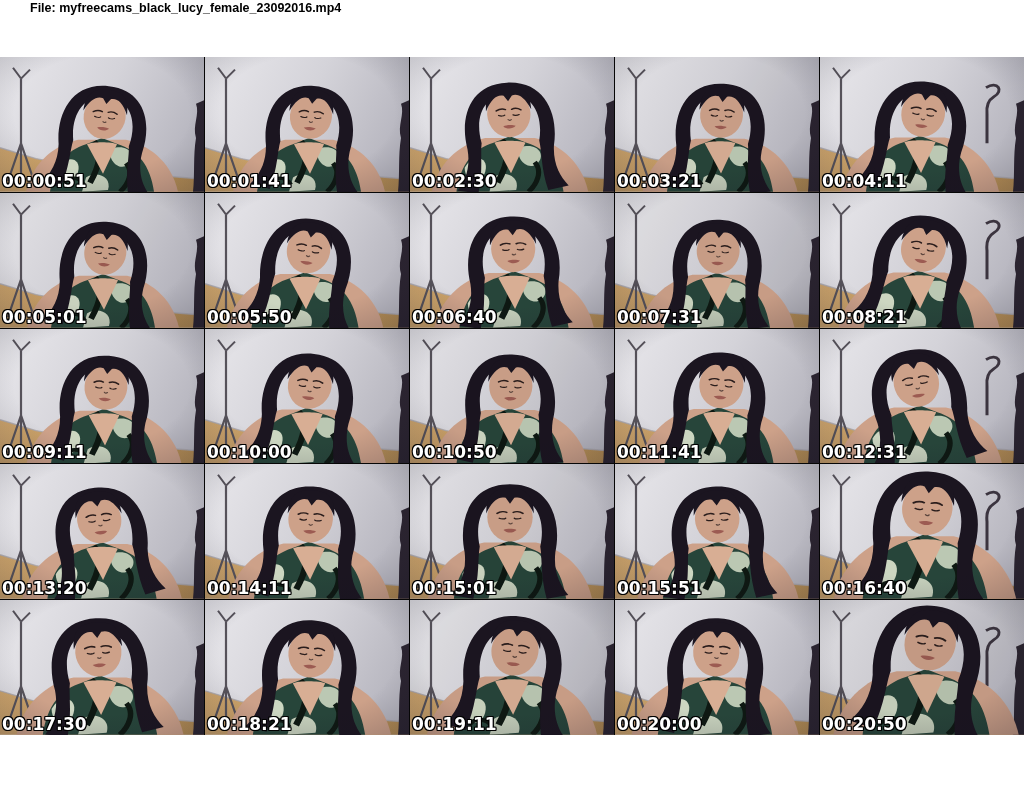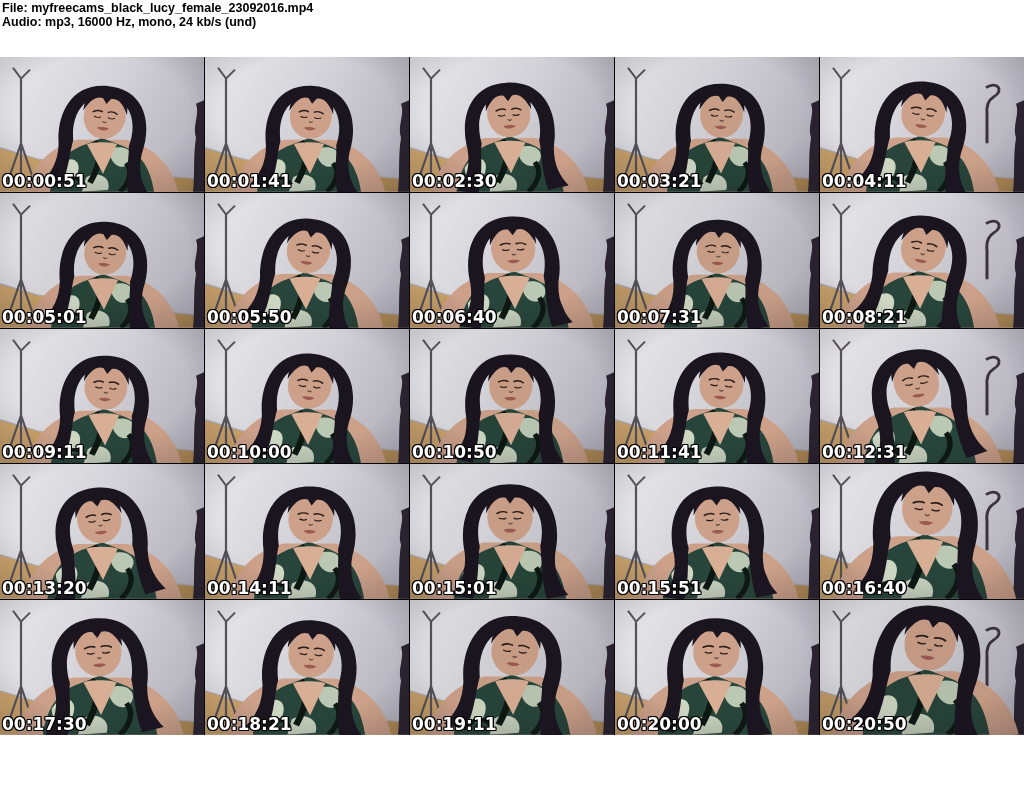--- a/index.html
+++ b/index.html
@@ -9,20 +9,21 @@
     font-family:"Liberation Sans",sans-serif;
   }
   .sheet{position:relative;width:1024px;height:811px;background:var(--c-header_bg,#fff);}
   .meta{
     height:39px;box-sizing:border-box;
     padding:1px 16px 0 2px;
     font:bold 12.5px/14px "Liberation Sans",sans-serif;
     color:var(--c-header_text,#000);
     background:var(--c-header_bg,#fff);
     white-space:nowrap;
+    margin-left:28px;
   }
   .grid{
     position:absolute;top:57px;left:0;
     width:1024px;height:678px;
     display:grid;
     grid-template-columns:repeat(5,1fr);
     grid-template-rows:repeat(5,1fr);
     gap:1px;
     background:var(--c-separator,#060606);
   }
@@ -61,21 +62,20 @@
     <clipPath id="cBod">
       <path d="M50,150 C54,120 66,104 86,97 L102,90 L118,97 C138,104 150,120 154,150 Z"></path>
     </clipPath>
   </defs>
 </svg>
 
 <div class="sheet">
 
   <header class="meta">
     <div class="meta-line">File: myfreecams_black_lucy_female_23092016.mp4</div>
-    <div class="meta-line">Audio: mp3, 16000 Hz, mono, 24 kb/s (und)</div>
   </header>
 
   <div class="grid">
   <div class="cell">
     <svg class="scene" viewBox="0 0 204 150" preserveAspectRatio="none" aria-hidden="true">
       <rect x="0" y="0" width="204" height="150" fill="url(#gWall)"></rect>
       <path fill="url(#gFloor)" d="M0,150 L0,101 L36,113 L96,126 L204,136 L204,150 Z"></path>
       <path stroke="#a9a8b0" stroke-width="1.5" fill="none" opacity="0.8" d="M0,101 L36,113 L96,126 L204,136"></path>
       <g stroke="var(--c-tripod,#56525a)" stroke-width="2.2" fill="none">
         <path d="M21,24 L21,96 M21,96 L8,138 M21,96 L34,138 M21,96 L21,134"></path>

